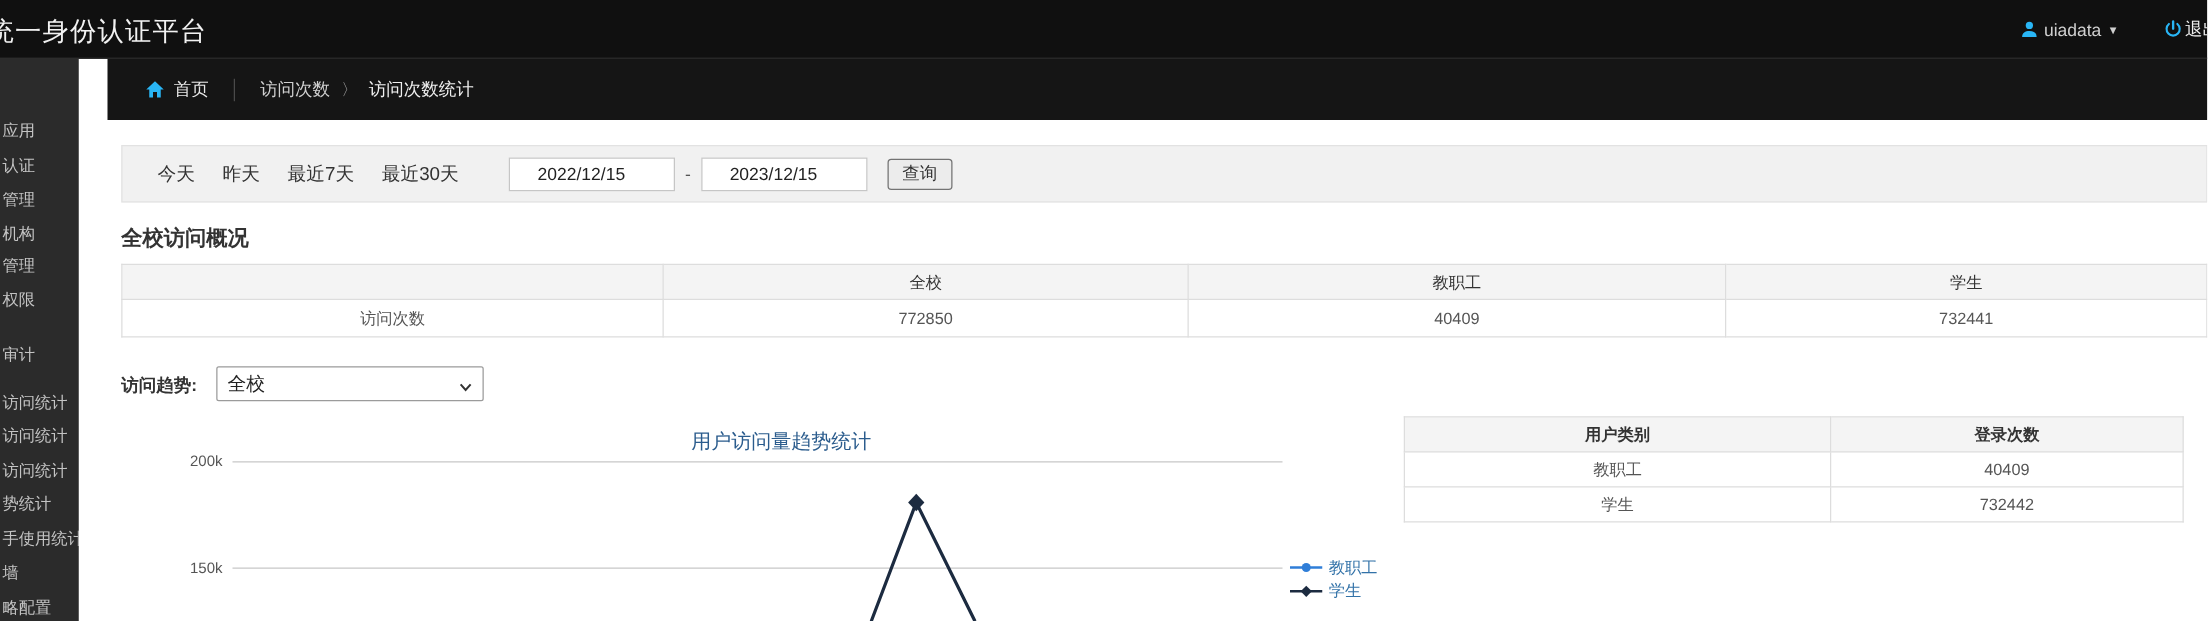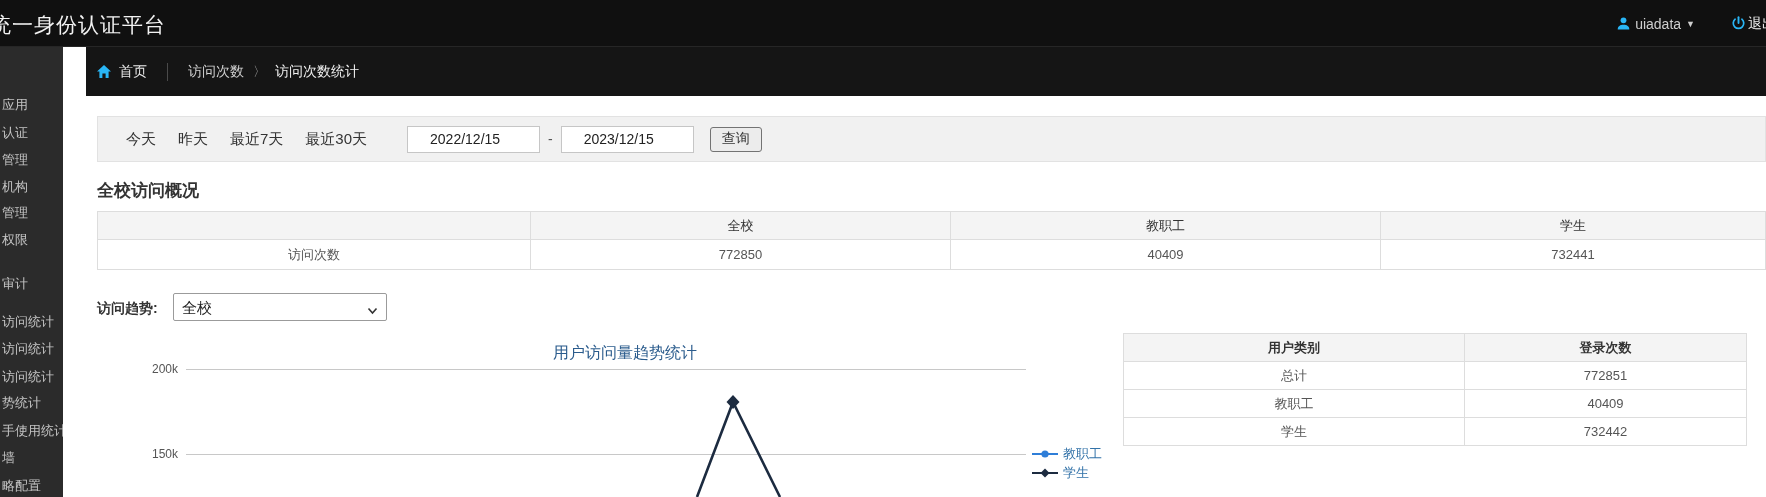--- a/index.html
+++ b/index.html
@@ -10,21 +10,21 @@
   }
   
   .top-header { position:absolute; left:0; top:0; width:1766px; height:47px; background:#101010; border-bottom:1px solid #262626; }
   .app-title { position:absolute; left:-10px; top:11px; font-size:21px; color:#f2f2f2; letter-spacing:1px; white-space:nowrap; }
   .user-cluster { position:absolute; right:-10px; top:0; height:47px; display:flex; align-items:center; white-space:nowrap; }
   .user-cluster .uname { color:#cfcfcf; font-size:14px; margin-left:4px; }
   .user-cluster .caret { color:#cfcfcf; font-size:9px; margin-left:5px; }
   .user-cluster .gap { width:36px; }
   .user-cluster .logout { color:#f0f0f0; font-size:14px; margin-left:2px; }
   
-  .crumb-bar { position:absolute; left:86px; top:47px; width:1680px; height:49px; background:#151515; display:flex; align-items:center; padding-left:10px; }
+  .crumb-bar { position:absolute; left:86px; top:47px; width:1680px; height:49px; background:#151515; display:flex; align-items:center; padding-left:30px; }
   .crumb-bar .home-label { color:#e8e8e8; font-size:14px; margin-left:7px; }
   .crumb-divider { width:1px; height:18px; background:#4a4a4a; margin:0 20px; }
   .crumb-section { color:#d0d0d0; font-size:14px; }
   .crumb-sep { color:#9a9a9a; font-size:13px; margin:0 9px; }
   .crumb-page { color:#f0f0f0; font-size:14px; }
   
   .sidebar { position:absolute; left:0; top:47px; width:63px; height:450px; background:#2b2b2b; overflow:hidden; }
   .side-item { position:absolute; left:2px; height:18px; line-height:18px; font-size:13px; color:#c4c4c4; white-space:nowrap; cursor:pointer; }
   
   .filter-bar { position:absolute; left:97px; top:116px; width:1669px; height:46px; background:#f1f1f1; border:1px solid #e2e2e2; display:flex; align-items:center; padding-left:28px; }
@@ -197,24 +197,20 @@
     <colgroup>
         <col style="width:341px">
         <col>
       </colgroup>
     <tbody>
         <tr>
       <th>用户类别</th>
       <th>登录次数</th>
     </tr>
     <tr>
-      <td>总计</td>
-      <td>772851</td>
-    </tr>
-    <tr>
       <td>教职工</td>
       <td>40409</td>
     </tr>
     <tr>
       <td>学生</td>
       <td>732442</td>
     </tr>
   </tbody>
     </table>
 

